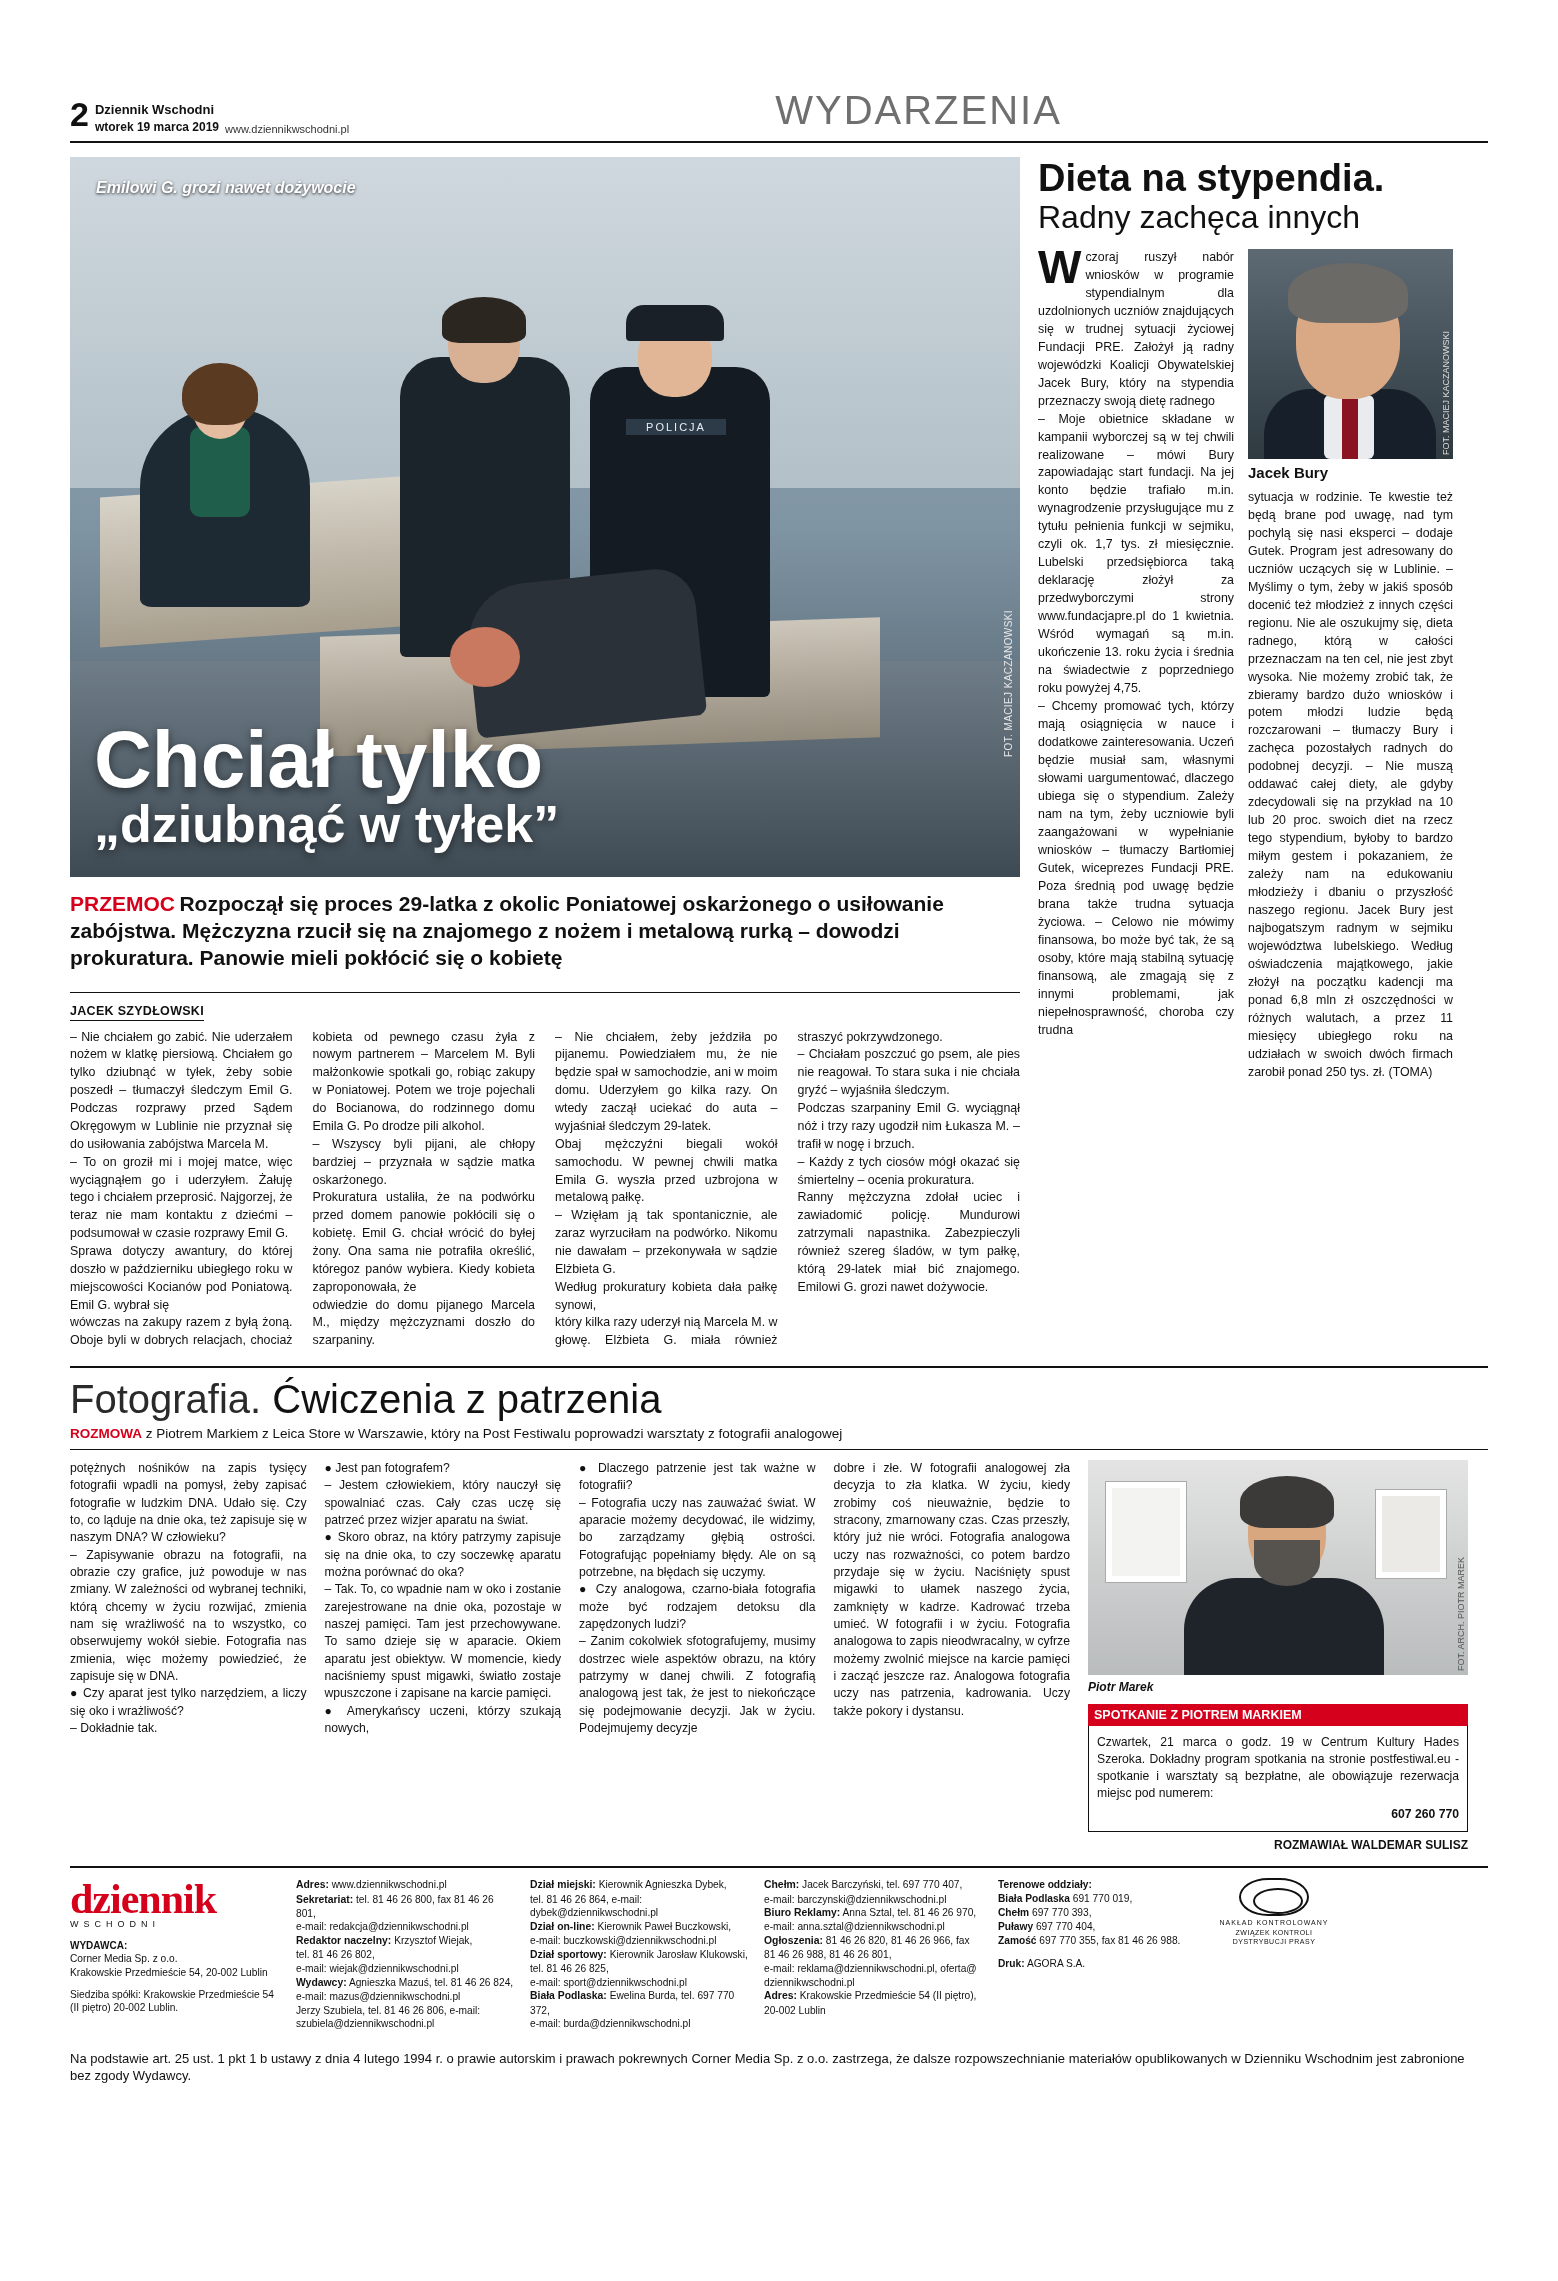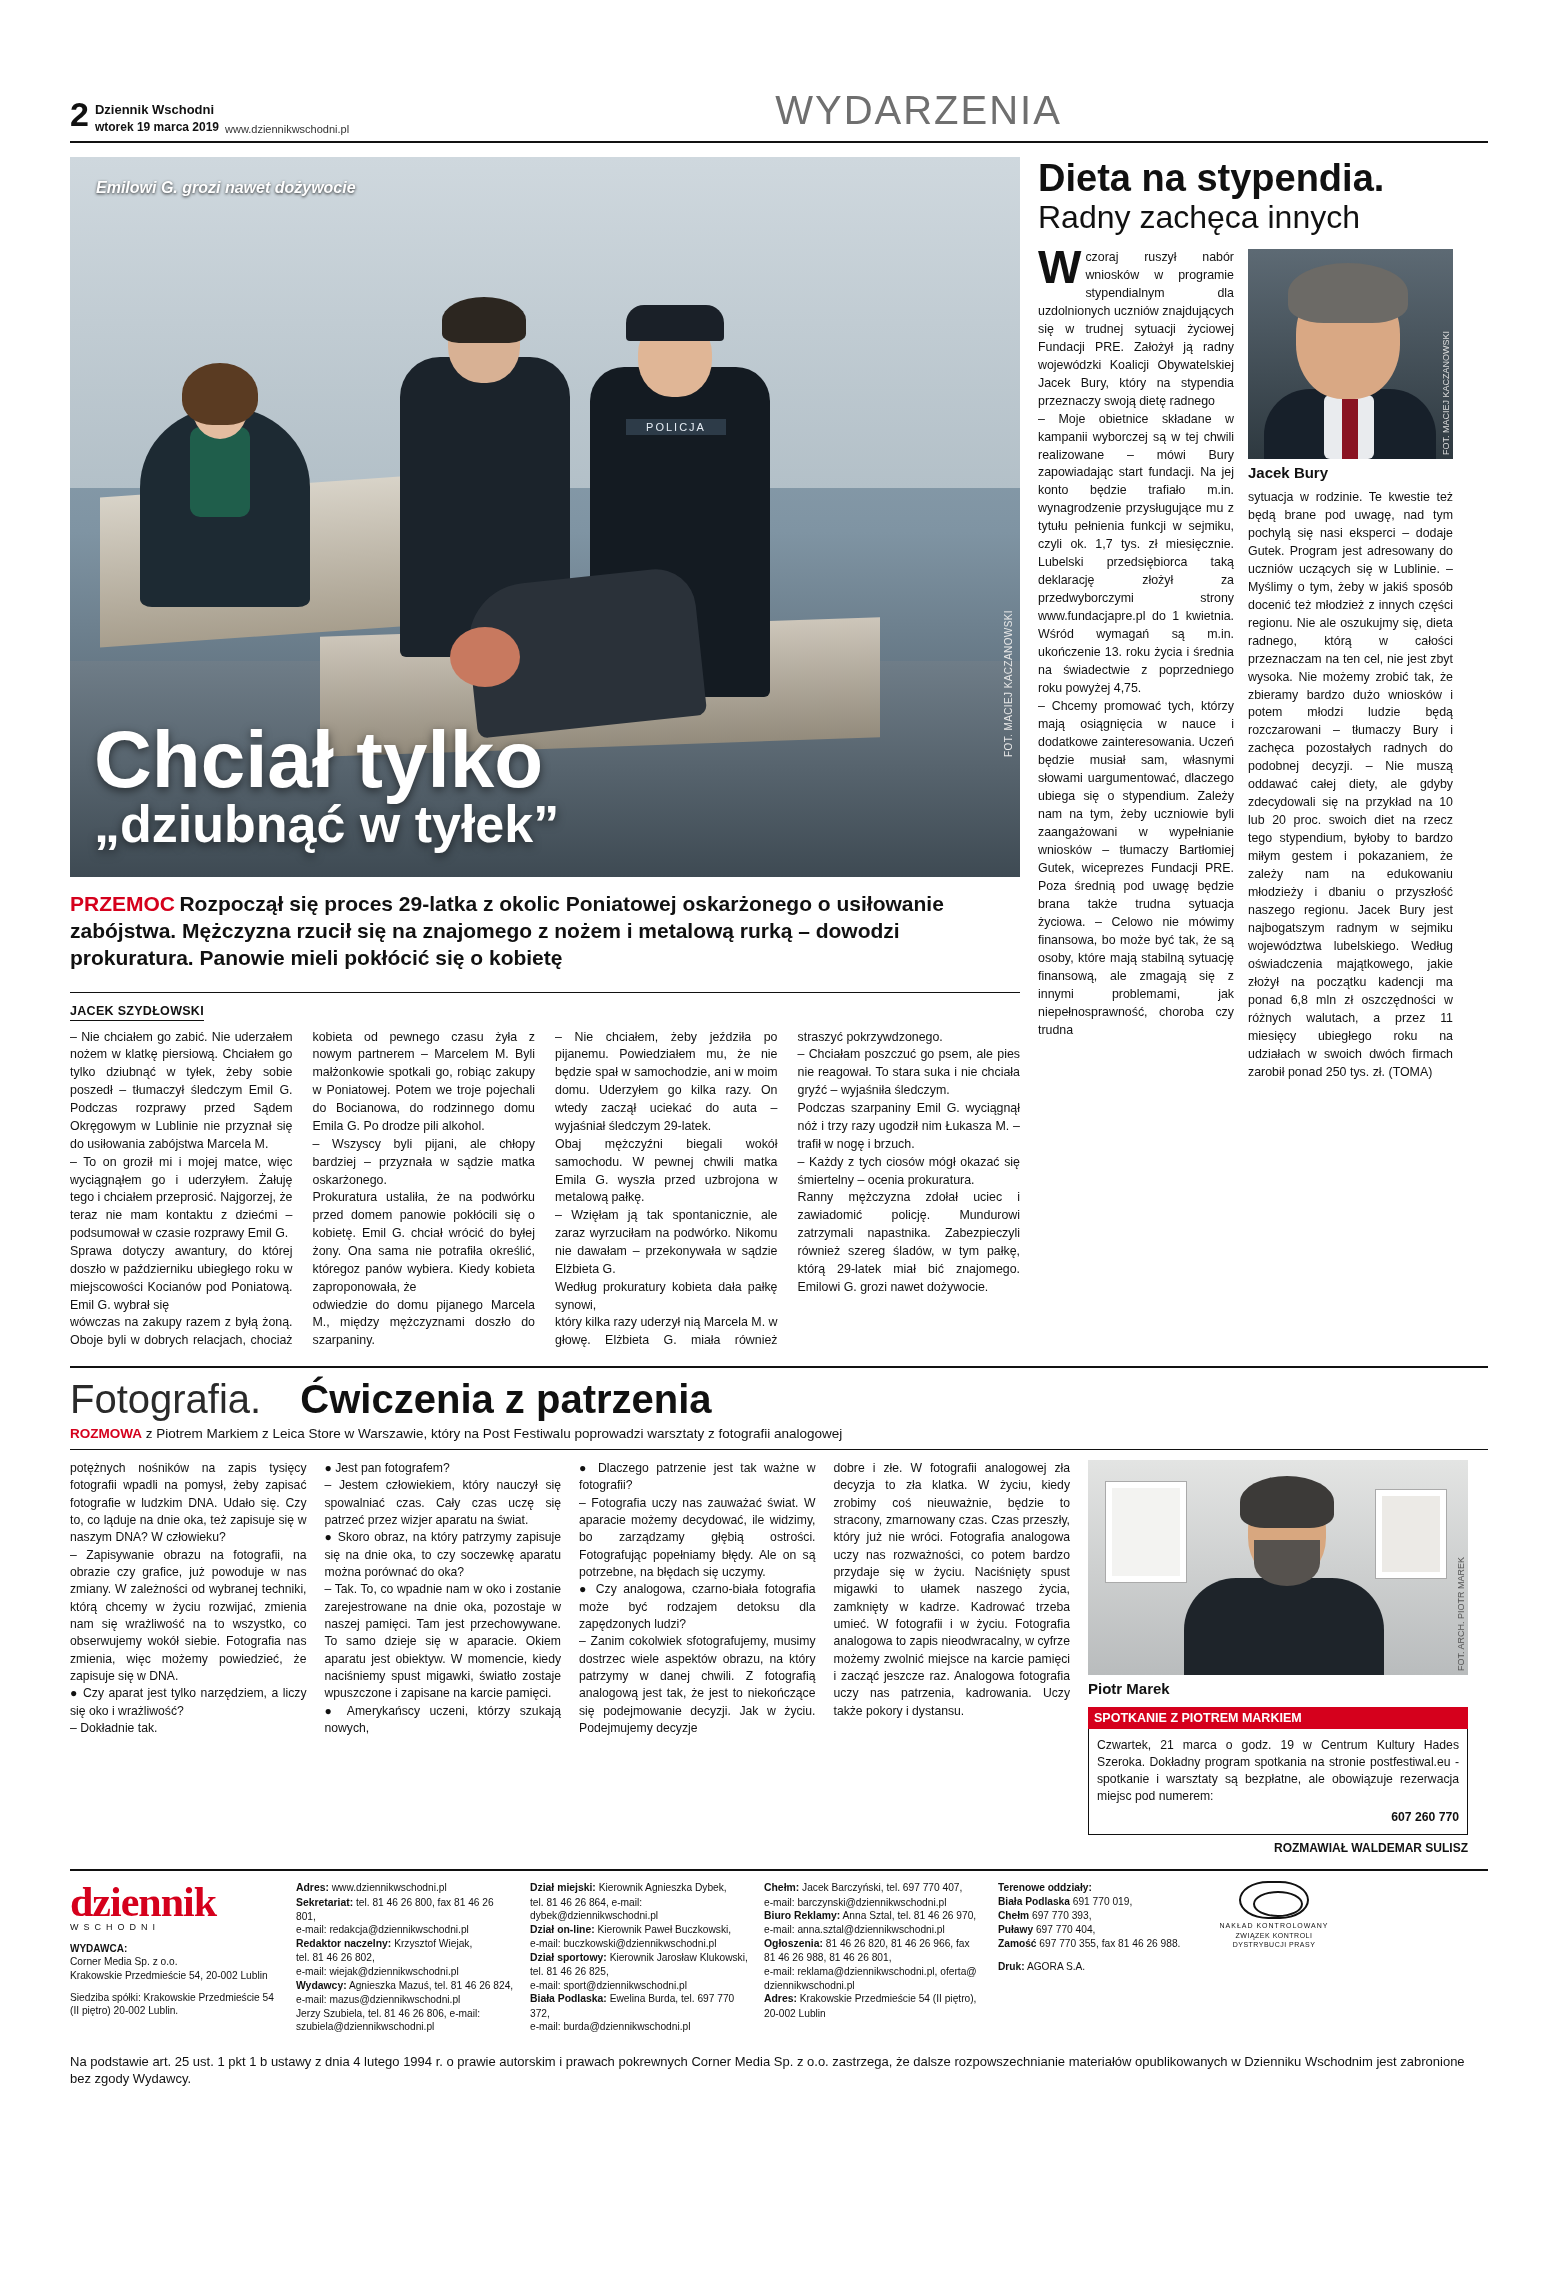--- a/index.html
+++ b/index.html
@@ -164,40 +164,40 @@
   .por-credit {
     position:absolute; right:2px; bottom:4px; color:#ddd; font-size:9px;
     writing-mode:vertical-rl; transform:rotate(180deg);
   }
   .por-cap { font-size:15px; font-weight:bold; margin-top:5px; }
 
   
   .sec2 { margin-top:16px; border-top:2px solid #111; padding-top:10px; }
   .sec2-title { font-size:40px; line-height:1.05; }
   .sec2-title .light { font-weight:300; color:#2a2a2a; }
-  .sec2-title .bold { font-weight:bold;margin-left:28px; }
+  .sec2-title .bold { font-weight:normal; }
   .sec2-sub { margin-top:6px; font-size:13.5px; }
   .sec2-sub .rozmowa { color:#d5001c; font-weight:bold; }
   .sec2-rule { border-bottom:1px solid #111; margin:8px 0 10px; }
 
   .sec2-body { display:flex; gap:18px; }
   .qa-cols { width:1000px; column-count:4; column-gap:18px; font-size:12.2px; line-height:1.42; text-align:justify; }
   .qa-cols p { margin:0; }
 
   .sec2-side { width:380px; }
   .pm-photo { width:380px; height:215px; position:relative; overflow:hidden; background:#cfd2d4; }
   .pm-wall { position:absolute; inset:0; background:linear-gradient(180deg,#e3e4e3,#b9bcbd); }
   .pm-frame1 { position:absolute; left:18px; top:22px; width:80px; height:100px; background:#f3f3f1; border:6px solid #fff; box-shadow:0 0 0 1px #aaa; }
   .pm-frame2 { position:absolute; right:22px; top:30px; width:70px; height:88px; background:#eceae6; border:6px solid #fff; box-shadow:0 0 0 1px #aaa; }
   .pm-head { position:absolute; left:160px; top:28px; width:78px; height:92px; background:#d8a77f; border-radius:46%; }
   .pm-hair { position:absolute; left:152px; top:16px; width:94px; height:52px; background:#3c3a38; border-radius:50% 50% 26% 26%; }
   .pm-beard { position:absolute; left:166px; top:80px; width:66px; height:46px; background:#56524e; border-radius:0 0 50% 50%; }
   .pm-body { position:absolute; left:96px; top:118px; width:200px; height:100px; background:#1e242a; border-radius:52px 52px 0 0; }
   .pm-credit { position:absolute; right:2px; bottom:4px; color:#555; font-size:9px; writing-mode:vertical-rl; transform:rotate(180deg); }
-  .pm-cap { font-size:15px; font-weight:bold; margin-top:5px; }
+  .pm-cap { font-size:12px; font-weight:bold; font-style:italic; margin-top:5px; }
   .spotkanie-bar { margin-top:10px; background:#d5001c; color:#fff; font-weight:bold; font-size:12.5px; padding:4px 6px; }
   .spotkanie-box { border:1px solid #111; border-top:none; padding:8px 8px; font-size:12.2px; line-height:1.4; text-align:justify; }
   .phone { font-weight:bold; text-align:right; display:block; margin-top:4px; }
   .rozmawial { text-align:right; font-size:12px; font-weight:bold; margin-top:6px; }
 
   
   .footer { margin-top:14px; border-top:2px solid #111; padding-top:10px; display:flex; gap:16px; font-size:10.2px; line-height:1.35; }
   .f-logo-col { width:210px; }
   .dz-logo {
     font-family:"Liberation Serif", serif; font-weight:bold; font-size:42px;

